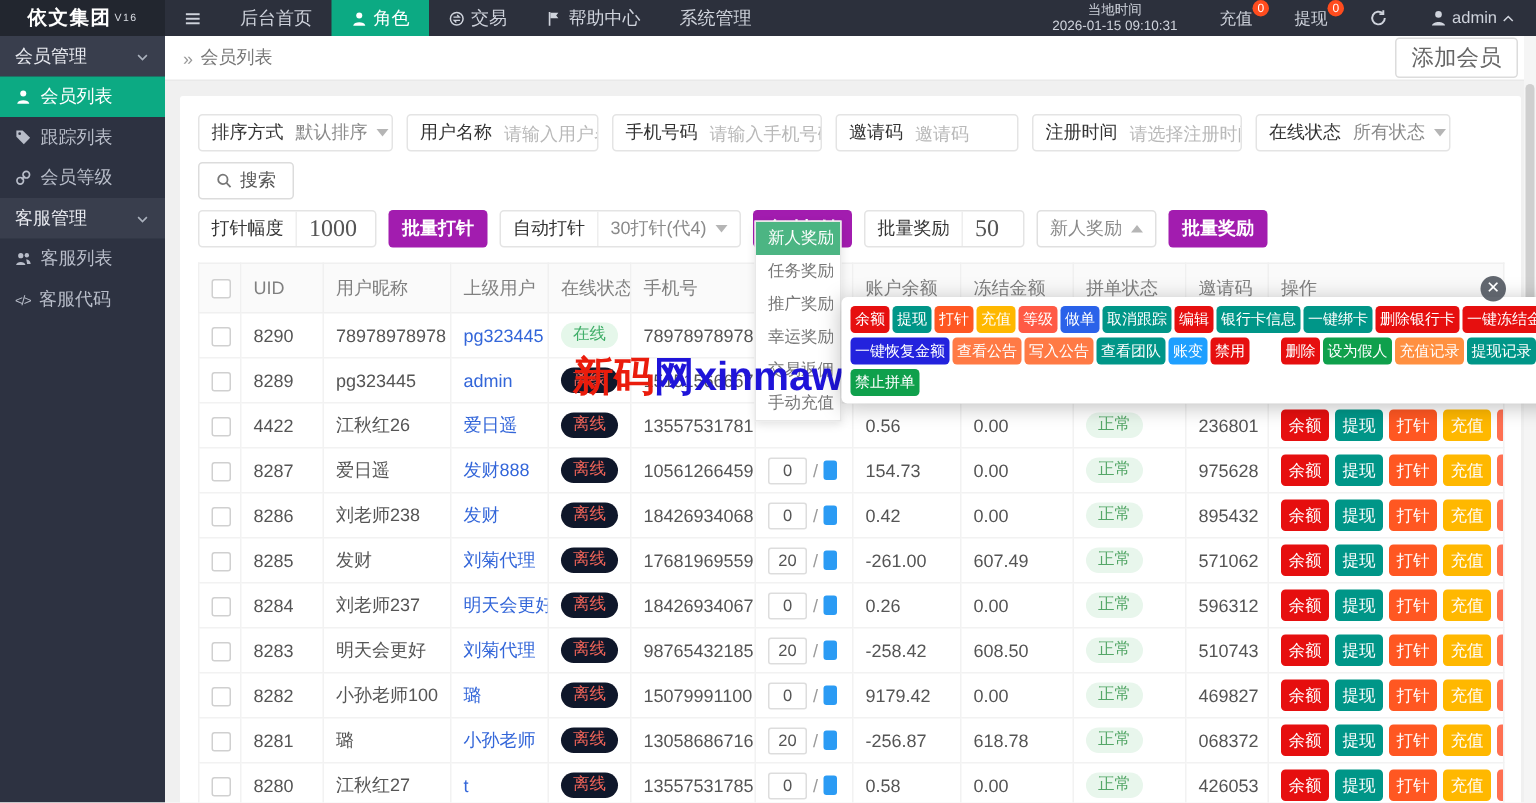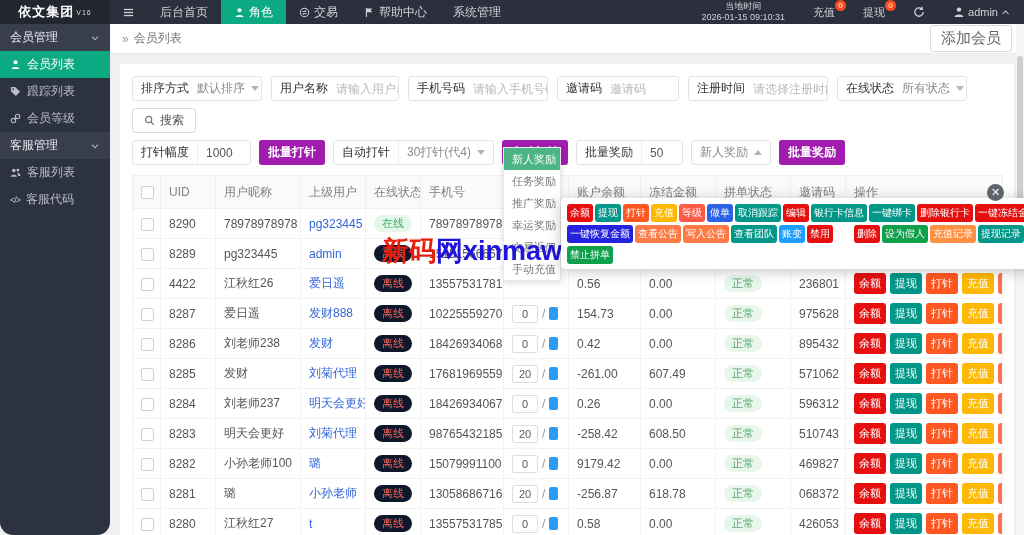--- a/index.html
+++ b/index.html
@@ -15,21 +15,21 @@
   .nav-item { display:flex; align-items:center; gap:4px; padding:0 13px; color:#cfd3dc; font-size:12px; cursor:pointer; }
   .nav-item.active { background:#0caa83; color:#fff; }
   .nav-item svg { width:11px; height:11px; }
   .nav-right { margin-left:auto; display:flex; align-items:stretch; color:#cfd3dc; }
   .time-block { display:flex; flex-direction:column; justify-content:center; align-items:center; font-size:9px; line-height:11px; padding:0 14px; }
   .nav-chip { position:relative; display:flex; align-items:center; padding:0 14px; font-size:11px; gap:3px; }
   .badge { position:absolute; top:0px; right:3px; min-width:11px; height:11px; border-radius:6px; background:#ff4c1e; color:#fff; font-size:8px; line-height:11px; text-align:center; padding:0 2px; }
   .nav-chip svg { width:12px; height:12px; }
 
   
-  .sidebar { position:absolute; left:0; top:24px; width:110px; height:511px; background:#2d3241; z-index:9;border-radius:13px; }
+  .sidebar { position:absolute; left:0; top:24px; width:110px; height:511px; background:#2d3241; z-index:9; }
   .side-header { height:27px; display:flex; align-items:center; padding:0 10px; background:#393e4d; color:#e8eaf0; font-size:12px; cursor:pointer; }
   .side-header svg { width:10px; height:10px; margin-left:auto; stroke:#aab; }
   .side-item { height:27px; display:flex; align-items:center; gap:6px; padding:0 10px; color:#b8bdc9; font-size:12px; cursor:pointer; }
   .side-item.active { background:#0caa83; color:#fff; }
   .side-item svg { width:11px; height:11px; flex:none; }
   .side-item .code-glyph { font-size:9px; letter-spacing:-1px; }
 
   
   .main { position:absolute; left:110px; top:24px; width:914px; height:511px; background:#f0f0f0; }
   .breadcrumb-bar { height:30px; background:#fff; border-bottom:1px solid #e9e9e9; display:flex; align-items:center; padding:0 12px; color:#777; }
@@ -48,21 +48,21 @@
   .caret-up { width:0; height:0; border-left:4px solid transparent; border-right:4px solid transparent; border-bottom:5px solid #b5b5b5; margin:0 8px 0 6px; }
 
   .search-btn { margin-top:7px; display:inline-flex; align-items:center; gap:5px; border:1px solid #dcdcdc; background:#fff; border-radius:3px; height:25px; padding:0 11px; color:#555; cursor:pointer; font-size:12px; }
   .search-btn svg { width:11px; height:11px; }
 
   
   .tool-row { display:flex; gap:8px; margin-top:7px; align-items:center; }
   .orange-btn { background:#a21caf; color:#fff; border:none; border-radius:3px; height:25px; padding:0 9px; font-size:12px; cursor:pointer; white-space:nowrap;font-weight:bold; }
   .tgroup { display:flex; align-items:center; border:1px solid #e4e4e4; border-radius:3px; height:25px; }
   .tgroup .flabel { padding:0 8px; color:#333; white-space:nowrap; border-right:1px solid #eee; height:100%; display:flex; align-items:center;}
-  .tgroup input { border:none; outline:none; width:52px; padding:0 8px; font-size:12px; color:#555; font-family:Liberation Sans, sans-serif; }
+  .tgroup input { border:none; outline:none; width:52px; padding:0 8px; font-size:16px; color:#555; font-family:Liberation Serif, serif; }
   .tgroup .fvalue { padding:0 0 0 8px; color:#8a8a8a; white-space:nowrap; }
 
   
   table.member { width:870px; border-collapse:collapse; table-layout:fixed; margin-top:10px; }
   table.member th { height:33px; background:#fafafa; color:#808080; font-weight:normal; text-align:left; padding:0 8px; border:1px solid #f0f0f0; font-size:12px; white-space:nowrap; overflow:hidden; }
   table.member td { height:30px; padding:0 8px; border:1px solid #f2f2f2; color:#555; font-size:12px; white-space:nowrap; overflow:hidden; }
   .cb { display:inline-block; width:13px; height:13px; border:1px solid #d0d0d0; border-radius:2px; background:#fff; vertical-align:middle; cursor:pointer; }
   .pill { display:inline-block; padding:2px 8px; border-radius:9px; font-size:11px; line-height:13px; }
   .pill.online { background:#e5f7ea; color:#3fae68; }
   .pill.offline { background:#0f172a; color:#ef6459; }
@@ -393,21 +393,21 @@
                   <button class="mini-btn" style="background: rgb(255, 112, 82);">等级</button>
                 </span>
               </td>
             </tr>
             <tr>
               <td><span class="cb"></span></td>
               <td>8287</td>
               <td>爱日遥</td>
               <td><span class="parent-link">发财888</span></td>
               <td><span class="pill offline">离线</span></td>
-              <td>10225559270</td>
+              <td>10561266459</td>
               <td>
                 <span class="plan-wrap">
                   <input class="plan-input" value="0" style="">
                   <span class="plan-sep">/</span>
                   <span class="plan-edit"></span>
                 </span>
               </td>
               <td>154.73</td>
               <td>0.00</td>
               <td><span class="pill normal">正常</span></td>

